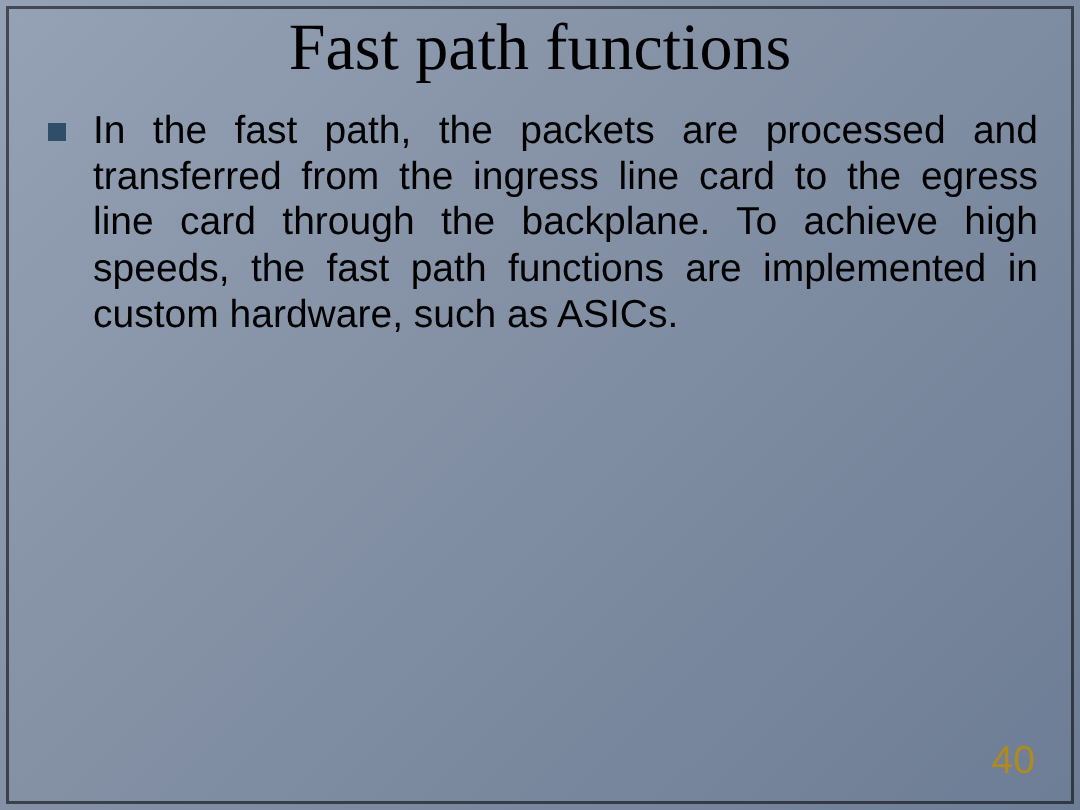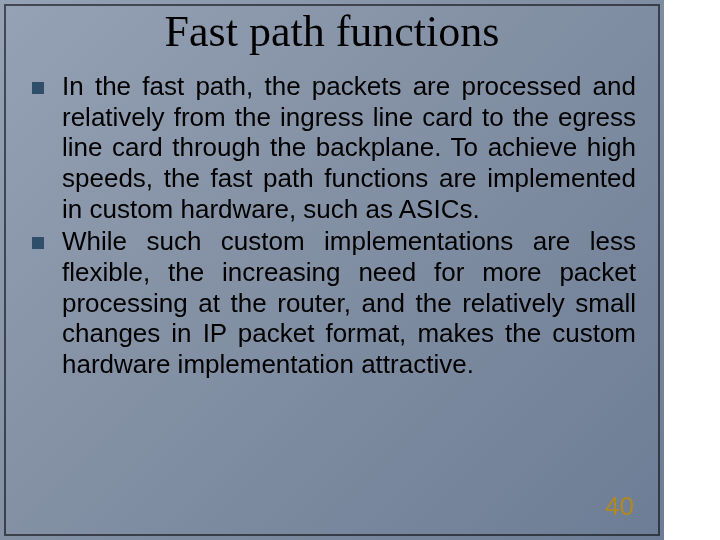--- a/index.html
+++ b/index.html
@@ -3,21 +3,21 @@
 <meta charset="utf-8">
 <style>
   html, body {
     margin: 0;
     padding: 0;
     width: 720px;
     height: 540px;
     overflow: hidden;
   }
   .slide {
-    width: 664px;
+    width: 720px;
     height: 540px;
     box-sizing: border-box;
     background: linear-gradient(135deg, #95a2b5 0%, #8592a6 40%, #6d7d95 100%);
     position: relative;
     font-family: "Tahoma", "Verdana", sans-serif;
     color: #111;
   }
   .slide::before {
     content: "";
     position: absolute;
@@ -70,22 +70,18 @@
 </style>
 </head>
 <body>
 
 <div class="slide">
   <h1 class="title">Fast path functions</h1>
 
   <div class="body">
     <div class="item">
       <div class="bullet"></div>
-      <div class="para">In the fast path, the packets are processed and relatively from the ingress line card to the egress line card through the backplane. To achieve high speeds, the fast path functions are implemented in custom hardware, such as ASICs.</div>
-    </div>
-    <div class="item">
-      <div class="bullet"></div>
-      <div class="para">While such custom implementations are less flexible, the increasing need for more packet processing at the router, and the relatively small changes in IP packet format, makes the custom hardware implementation attractive.</div>
+      <div class="para">In the fast path, the packets are processed and transferred from the ingress line card to the egress line card through the backplane. To achieve high speeds, the fast path functions are implemented in custom hardware, such as ASICs.</div>
     </div>
   </div>
 
   <div class="page-num">40</div>
 </div>
 
 </body></html>

